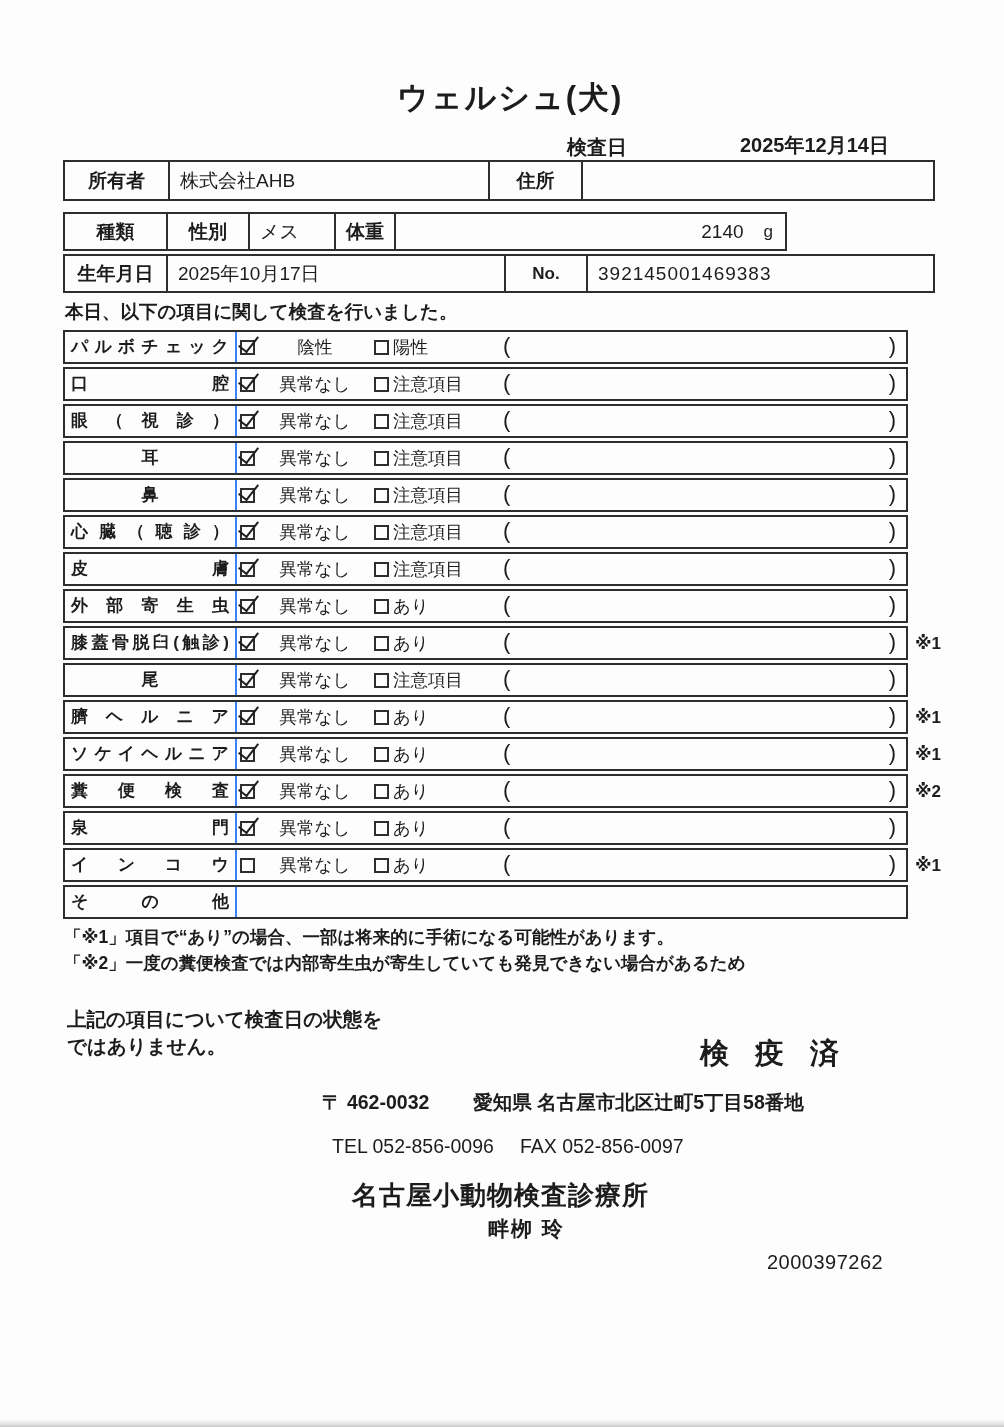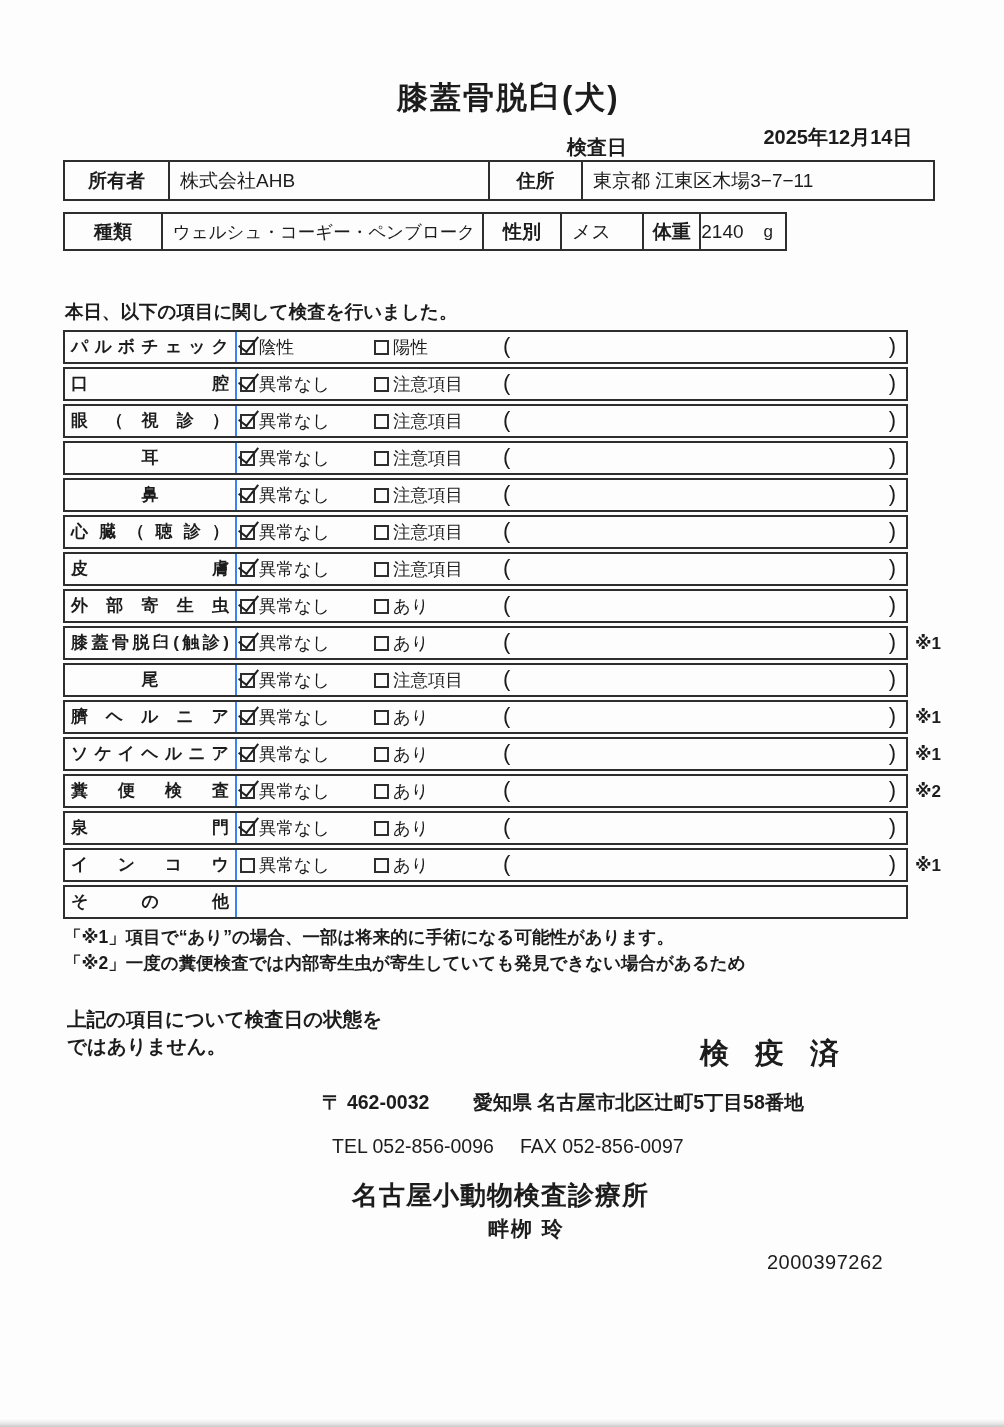--- a/index.html
+++ b/index.html
@@ -7,21 +7,21 @@
   .page {
     position:relative; width:1004px; height:1427px; margin:0 auto;
     background:#fdfdfd; color:#1c1c1c; overflow:hidden;
     font-family:"Liberation Sans","DejaVu Sans",sans-serif;
   }
   .abs { position:absolute; }
 
   
   .doc-title { left:397px; top:77px; font-size:31px; font-weight:700; letter-spacing:2px; }
   .exam-date-label { left:567px; top:134px; font-size:20px; font-weight:600; }
-  .exam-date-value { left:740px; top:124px; width:196px; text-align:center; font-size:20px; font-weight:600; }
+  .exam-date-value { left:740px; top:132px; width:196px; text-align:left; font-size:20px; font-weight:600; }
 
   
   .hbox { border:2px solid #2e2e2e; display:flex; align-items:stretch; font-size:19px; }
   .hcell { display:flex; align-items:center; }
   .hlabel { justify-content:center; font-weight:600; }
   .bR { border-right:2px solid #2e2e2e; }
   .t-owner { left:63px; top:160px; width:872px; height:41px; }
   .t-info1 { left:63px; top:212px; width:724px; height:39px; }
   .t-info2 { left:63px; top:254px; width:872px; height:39px; }
   .pad { padding-left:10px; }
@@ -44,21 +44,21 @@
     text-align:justify; text-align-last:justify; overflow:hidden;
   }
   .c-label.center { text-align:center; text-align-last:center; }
   .c-body { position:relative; flex:1; display:flex; align-items:center; font-size:17.5px; }
   .checkbox { position:relative; width:15px; height:15px; border:2px solid #2e2e2e; margin-left:3px; flex:none; background:#fdfdfd; }
   .checkbox.checked::after {
     content:""; position:absolute; left:1px; top:-10px; width:9px; height:18px;
     border-right:2.5px solid #1e1e1e; border-bottom:2.5px solid #1e1e1e; transform:rotate(38deg);
   }
   .opt { padding-left:4px; white-space:nowrap; }
-  .opt1 { width:116px; }
+  .opt1 { width:116px;text-align:center; }
   .paren { position:absolute; top:50%; transform:translateY(-54%); font-size:22px; font-weight:400; }
   .paren.open { left:266px; }
   .paren.close { right:10px; }
   .remark { margin-left:7px; font-size:17px; font-weight:600; white-space:nowrap; }
 
   
   .notes { left:64px; top:924px; font-size:17.5px; font-weight:600; line-height:26px; }
   .notes .indent { padding-left:52px; }
   .disclaimer { left:67px; top:1006px; font-size:19.5px; font-weight:700; line-height:27px; }
   .stamp { left:700px; top:1034px; font-size:29px; font-weight:600; letter-spacing:9px; white-space:nowrap; }
@@ -73,44 +73,48 @@
   .serial { left:767px; top:1251px; font-size:20px; letter-spacing:0.5px; }
 
   .scan-edge { left:0; bottom:0; width:100%; height:8px;
     background:linear-gradient(to bottom,#fdfdfd 0%,#e8e8e8 55%,#c9c9c9 100%); }
 </style>
 </head>
 <body>
 
 <div class="page">
 
-  <div class="abs doc-title">膝蓋骨脱臼(犬)</div>
+  <div class="abs doc-title">ウェルシュ(犬)</div>
 
   <div class="abs exam-date-label">検査日</div>
   <div class="abs exam-date-value">2025年12月14日</div>
 
   <div class="abs hbox t-owner">
     <div class="hcell hlabel bR w-owner-l">所有者</div>
     <div class="hcell pad bR w-owner-v">株式会社AHB</div>
     <div class="hcell hlabel bR w-addr-l">住所</div>
-    <div class="hcell pad w-flex">東京都 江東区木場3−7−11</div>
   </div>
 
   <div class="abs hbox t-info1">
     <div class="hcell hlabel bR w-kind-l">種類</div>
-    <div class="hcell pad bR w-kind-v" style="font-size:17.5px;">ウェルシュ・コーギー・ペンブローク</div>
     <div class="hcell hlabel bR w-sex-l">性別</div>
     <div class="hcell pad bR w-sex-v">メス</div>
     <div class="hcell hlabel bR w-wt-l">体重</div>
     <div class="weight-cell">
       <span>2140</span>
       <span class="weight-unit">g</span>
     </div>
   </div>
 
+  <div class="abs hbox t-info2">
+    <div class="hcell hlabel bR w-kind-l">生年月日</div>
+    <div class="hcell pad bR w-kind-v">2025年10月17日</div>
+    <div class="hcell hlabel bR w-sex-l no-label">No.</div>
+    <div class="hcell pad w-flex serial-no">392145001469383</div>
+  </div>
 
   <div class="abs intro-line">本日、以下の項目に関して検査を行いました。</div>
 
   <div class="abs checks" id="checks-table">
     <div class="crow">
       <div class="crow-box">
         <div class="c-label">パ ル ボ チ ェ ッ ク</div>
         <div class="c-body">
           <span class="checkbox checked"></span>
           <span class="opt opt1">陰性</span>

